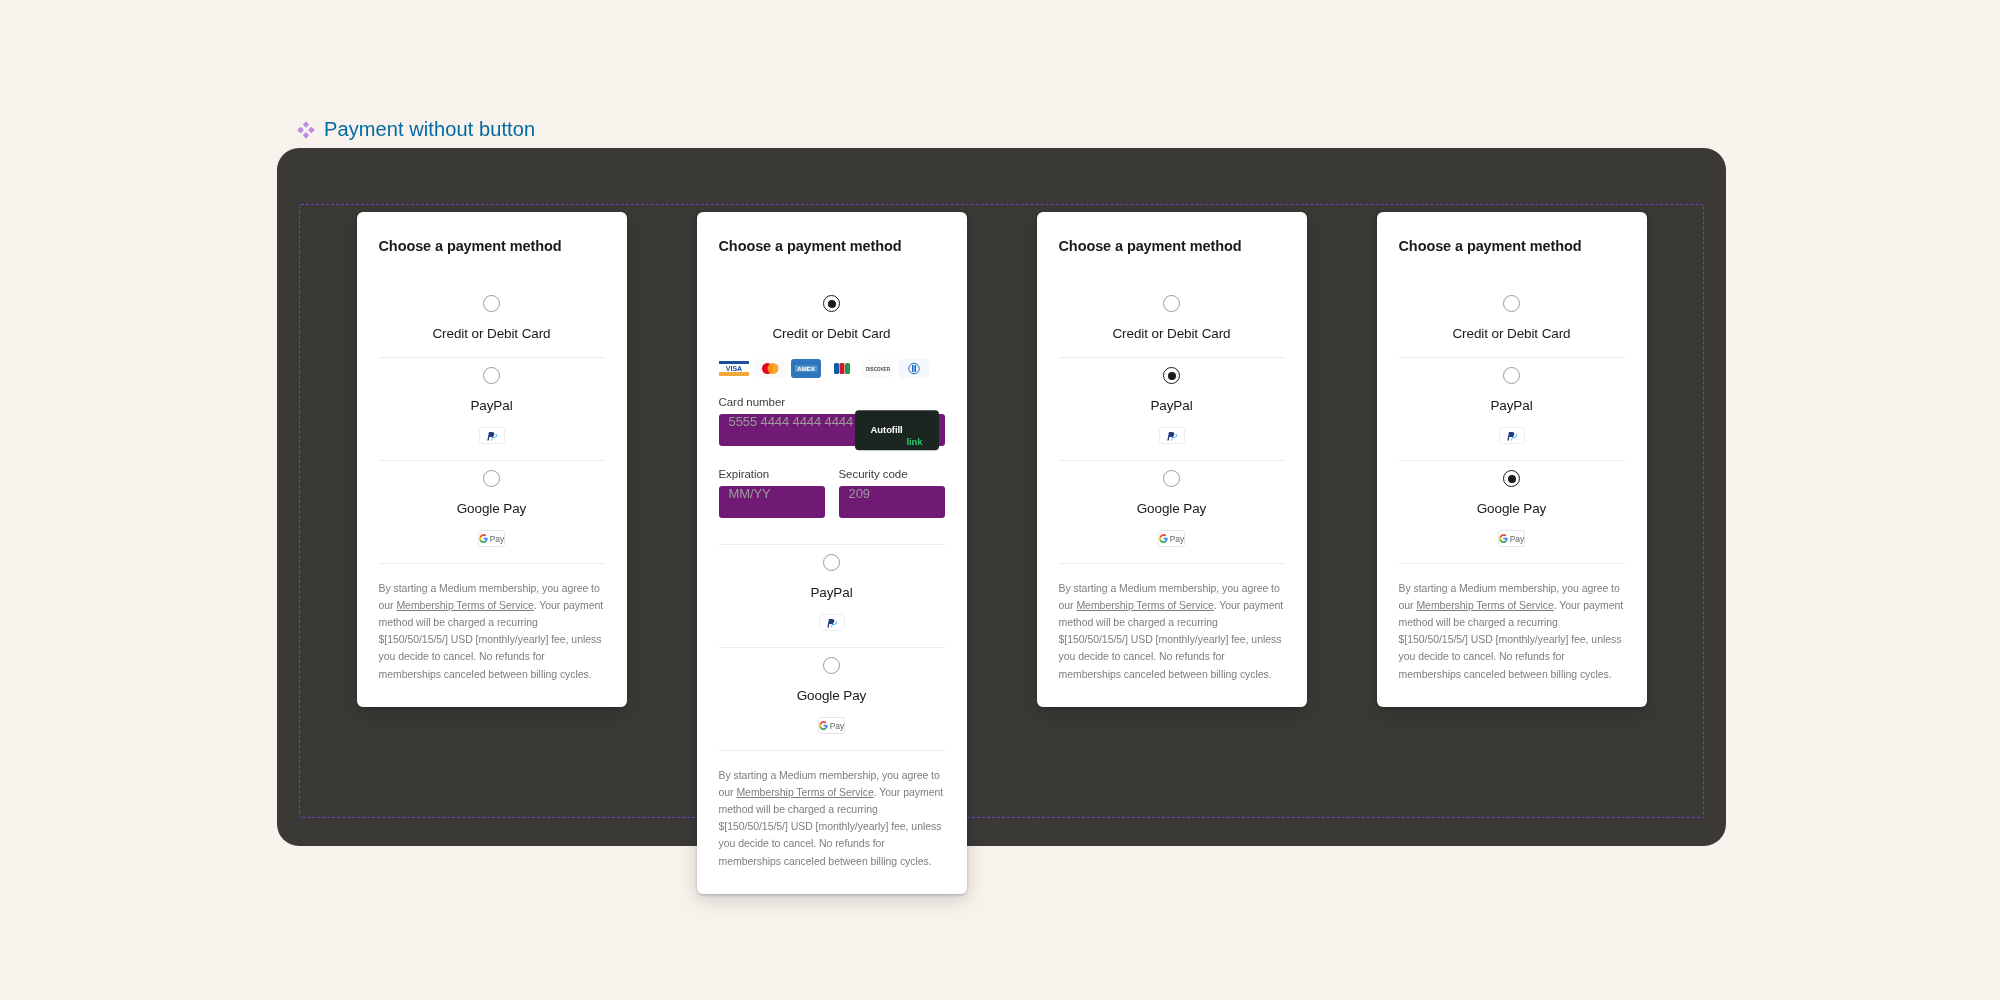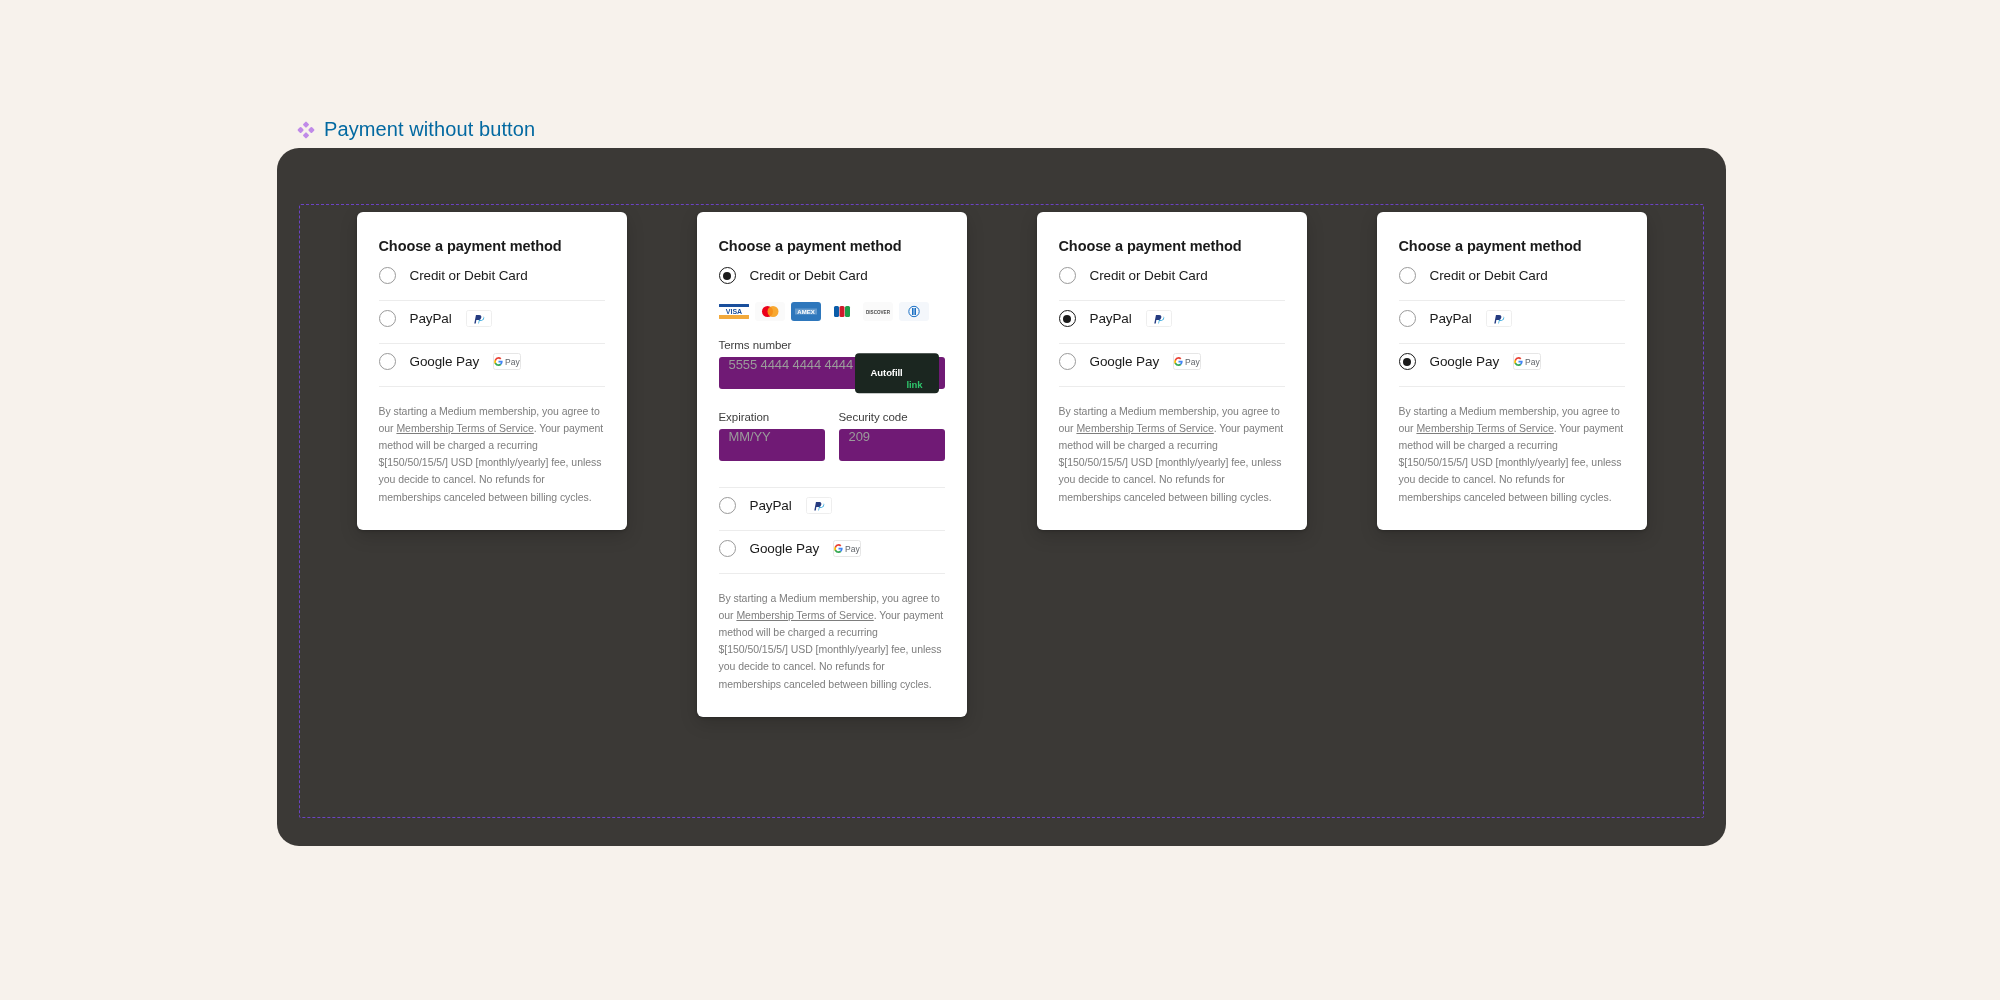--- a/index.html
+++ b/index.html
@@ -37,27 +37,28 @@
     background: #fff; border-radius: 6px;
     box-shadow: 0 1px 3px rgba(0,0,0,.22), 0 6px 18px rgba(0,0,0,.16);
     padding: 26px 22px 24px 22px;
     font-family: "Liberation Sans", sans-serif;
   }
   .card.narrow { width: 270px; }
   .card.wide   { width: 270px; }
 
   .card-title {
     font-size: 14.5px; font-weight: bold; color: #1a1a1a;
-    letter-spacing: -.1px; margin-bottom: 4px;
+    letter-spacing: -.1px; margin-bottom: 32px;
   }
 
   
   .opt {
     display: flex; align-items: center; gap: 14px;
     padding: 9px 0 16px 0;
+    flex-direction: column;
   }
   .opt + .sep { height: 1px; background: #ececec; }
   .sep { height: 1px; background: #ececec; }
   .radio {
     width: 17px; height: 17px; flex: 0 0 17px;
     border: 1.6px solid #9a9a9a; border-radius: 50%;
     position: relative; background: #fff;
   }
   .radio.on { border-color: #1a1a1a; border-width: 1.8px; }
   .radio.on::after {
@@ -223,21 +224,21 @@
               <svg viewBox="0 0 30 19">
                   <rect width="30" height="19" fill="#f4f7fb"></rect>
                   <circle cx="15" cy="9.5" r="5.2" fill="none" stroke="#1a6fc4" stroke-width="1"></circle>
                   <rect x="13" y="6" width="1.6" height="7" fill="#1a6fc4"></rect>
                   <rect x="15.4" y="6" width="1.6" height="7" fill="#1a6fc4"></rect>
                 </svg>
             </span>
           </div>
 
           <div>
-            <div class="field-label">Terms number</div>
+            <div class="field-label">Card number</div>
             <div class="input hasbadge">
               <span>5555 4444 4444 4444</span>
               <span class="autofill">
                 <span>Autofill</span>
                 <span class="lk">link</span>
               </span>
             </div>
           </div>
 
           <div class="field-row">

